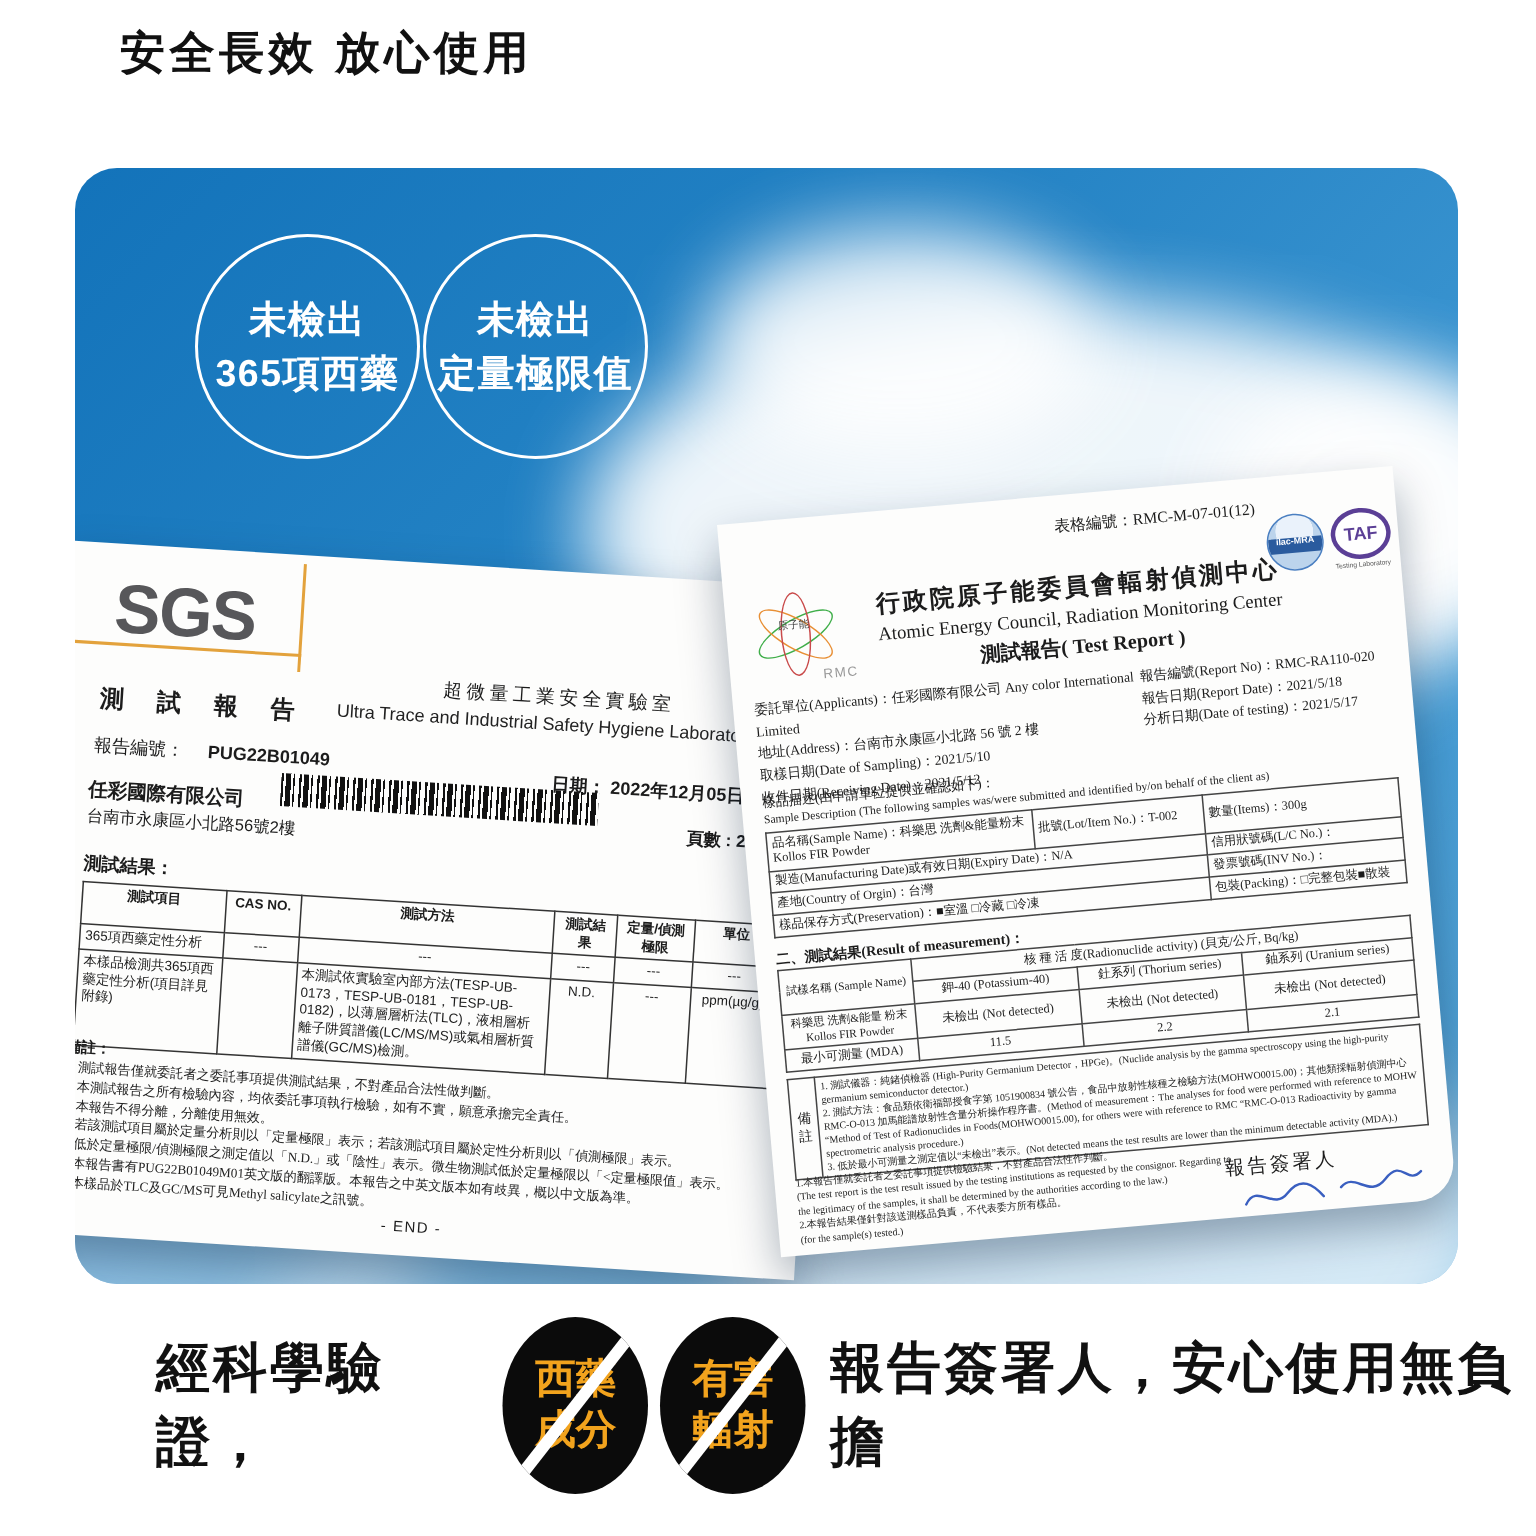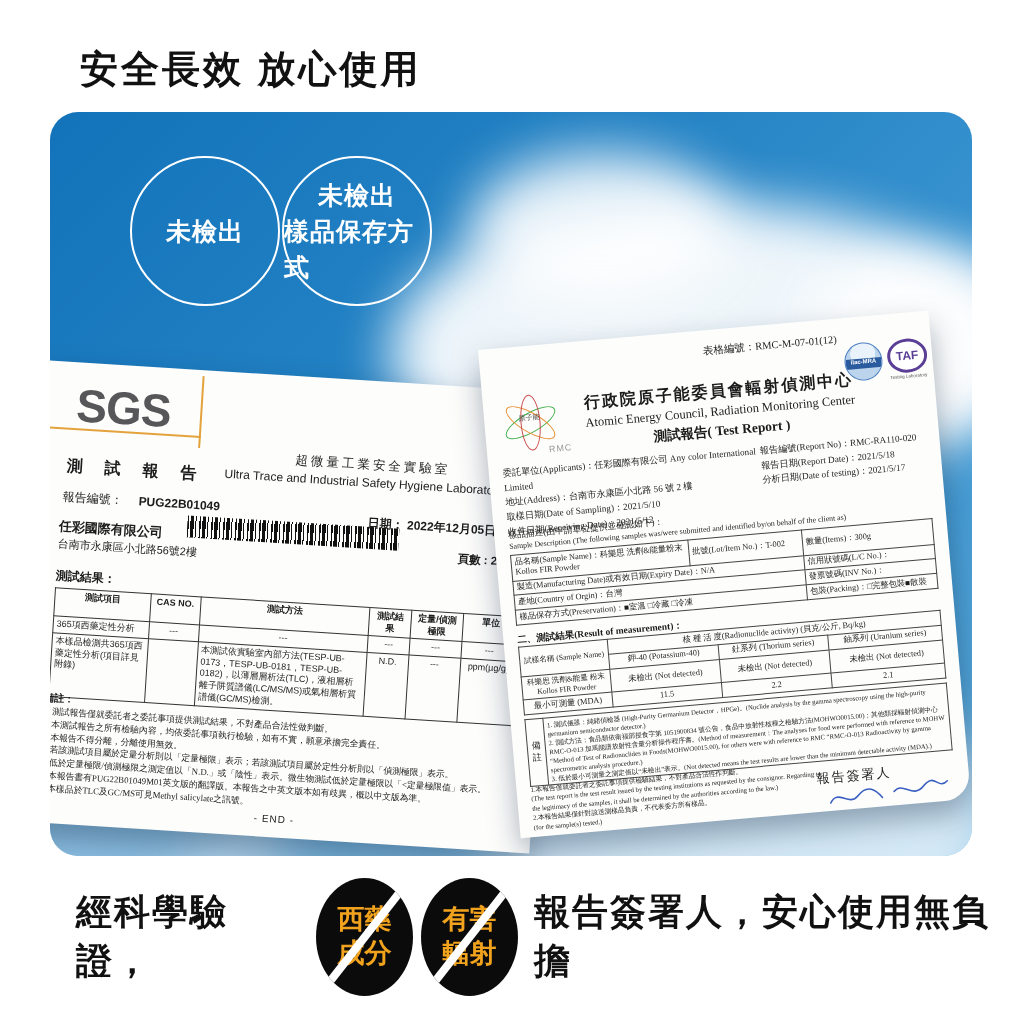--- a/index.html
+++ b/index.html
@@ -1,19 +1,19 @@
 <!DOCTYPE html>
 <html><head>
 <meta charset="utf-8">
 <style>
   * { margin:0; padding:0; box-sizing:border-box; }
   body { background:#fff; font-family:"Liberation Sans", sans-serif; }
   .canvas { position:relative; width:1024px; height:1024px; background:#ffffff; overflow:hidden; }
 
-  .page-title { position:absolute; left:80px; top:44px; font-size:38px; font-weight:800; color:#111;
+  .page-title { position:absolute; left:80px; top:15px; font-size:30px; font-weight:800; color:#111;
     letter-spacing:3px; }
 
   
   .card { position:absolute; left:50px; top:112px; width:922px; height:744px; border-radius:28px;
     overflow:hidden; background:linear-gradient(135deg,#1373ba 0%, #2382c4 35%, #3a94d0 65%, #5aa9da 100%); }
   .cloud { position:absolute; background:#fff; border-radius:50%; filter:blur(26px); }
   .cloud.c1 { left:340px; top:90px;  width:620px; height:300px; opacity:.92; }
   .cloud.c2 { left:420px; top:40px;  width:260px; height:150px; opacity:.85; }
   .cloud.c3 { left:760px; top:140px; width:230px; height:170px; opacity:.9; }
   .cloud.c4 { left:-60px; top:600px; width:300px; height:220px; opacity:.45; }
@@ -110,21 +110,21 @@
   .aec-notes-tb td.body { font-size:6.7px; line-height:1.35; font-family:"Liberation Serif", serif; }
   .aec-notes-tb ol { list-style:none; }
   .aec-disclaimers { position:absolute; left:14px; top:438px; width:300px; font-size:6.7px; line-height:1.4;
     font-family:"Liberation Serif", serif; }
   .aec-signer { position:absolute; left:300px; top:448px; font-family:"Liberation Serif", serif;
     font-size:13px; letter-spacing:2px; }
   .aec-sign { position:absolute; left:306px; top:464px; }
 
   
   .footer { position:absolute; left:0; top:862px; width:1024px; height:150px; display:flex;
-    align-items:center; padding-left:76px; }
+    align-items:center; padding-left:104px; }
   .footer .big { font-size:36px; font-weight:800; color:#111; letter-spacing:2px; }
   .stamp { position:relative; width:97px; height:118px; background:#0b0b0b; border-radius:50%;
     display:flex; flex-direction:column; align-items:center; justify-content:center; overflow:hidden;
     color:#f2a31d; font-size:27px; font-weight:800; line-height:1.25; flex:none; }
   .stamp.s1 { margin-left:14px; }
   .stamp.s2 { margin-left:8px; }
   .stamp .slash { position:absolute; left:-25%; top:50%; width:150%; height:8px; background:#fff;
     transform:translateY(-50%) rotate(-52deg); }
   .footer .big.suffix { margin-left:16px; }
 </style>
@@ -138,24 +138,25 @@
   <div class="card">
     <div class="cloud c1"></div>
     <div class="cloud c2"></div>
     <div class="cloud c3"></div>
     <div class="cloud c4"></div>
     <div class="cloud c5"></div>
     <div class="cloud c6"></div>
 
     <div class="badge-circle b1">
       <span>未檢出</span>
+      <span>365項西藥</span>
     </div>
     <div class="badge-circle b2">
       <span>未檢出</span>
-      <span>樣品保存方式</span>
+      <span>定量極限值</span>
     </div>
 
     <div class="doc doc-sgs">
       <div class="sgs-logo">SGS</div>
       <div class="sgs-line-h"></div>
       <div class="sgs-line-v"></div>
       <div class="sgs-doc-title">測 試 報 告</div>
       <div class="sgs-lab-zh">超微量工業安全實驗室</div>
       <div class="sgs-lab-en">Ultra Trace and Industrial Safety Hygiene Laboratory</div>
       <div class="sgs-repno">

